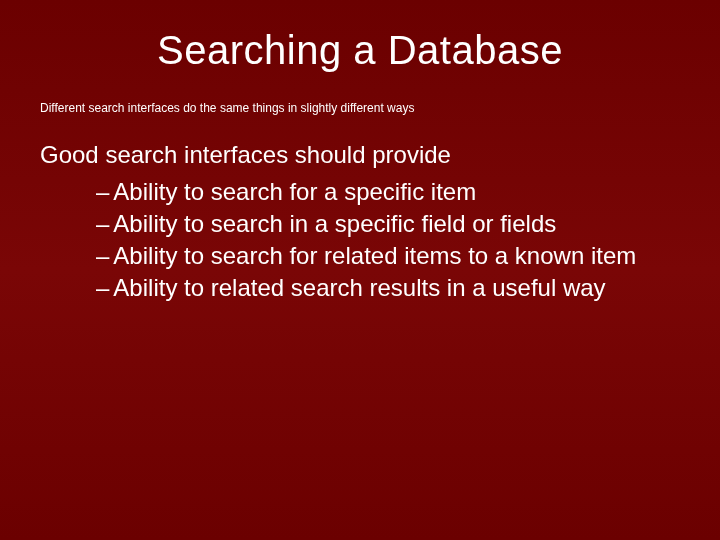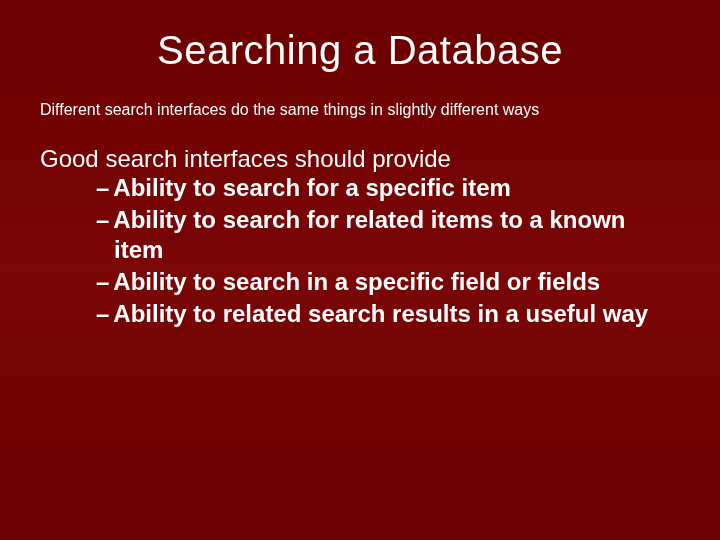--- a/index.html
+++ b/index.html
@@ -16,49 +16,48 @@
     padding: 28px 40px 44px 40px;
   }
   .title {
     font-size: 40px;
     font-weight: 400;
     text-align: center;
     margin-bottom: 28px;
     letter-spacing: 0.5px;
   }
   .subtitle {
-    font-size: 16px;
+    font-size: 12px;
     font-weight: 400;
     margin-bottom: 26px;
   }
   .lead {
     font-size: 24px;
     font-weight: 400;
-    margin-bottom: 0;
+    margin-bottom: 8px;
   }
   .bullets {
     list-style: none;
     padding-left: 56px;
   }
   .bullets li {
     font-size: 24px;
     line-height: 1.25;
     text-indent: -18px;
     padding-left: 18px;
     margin-bottom: 2px;
-    font-weight: bold;
   }
   .dash { padding-right: 4px; }
 </style>
 </head>
 <body>
 
 <div class="slide">
   <h1 class="title">Searching a Database</h1>
   <p class="subtitle">Different search interfaces do the same things in slightly different ways</p>
   <p class="lead">Good search interfaces should provide</p>
   <ul class="bullets">
     <li><span class="dash">–</span><span>Ability to search for a specific item</span></li>
+    <li><span class="dash">–</span><span>Ability to search in a specific field or fields</span></li>
     <li><span class="dash">–</span><span>Ability to search for related items to a known item</span></li>
-    <li><span class="dash">–</span><span>Ability to search in a specific field or fields</span></li>
     <li><span class="dash">–</span><span>Ability to related search results in a useful way</span></li>
   </ul>
 </div>
 
 </body></html>

